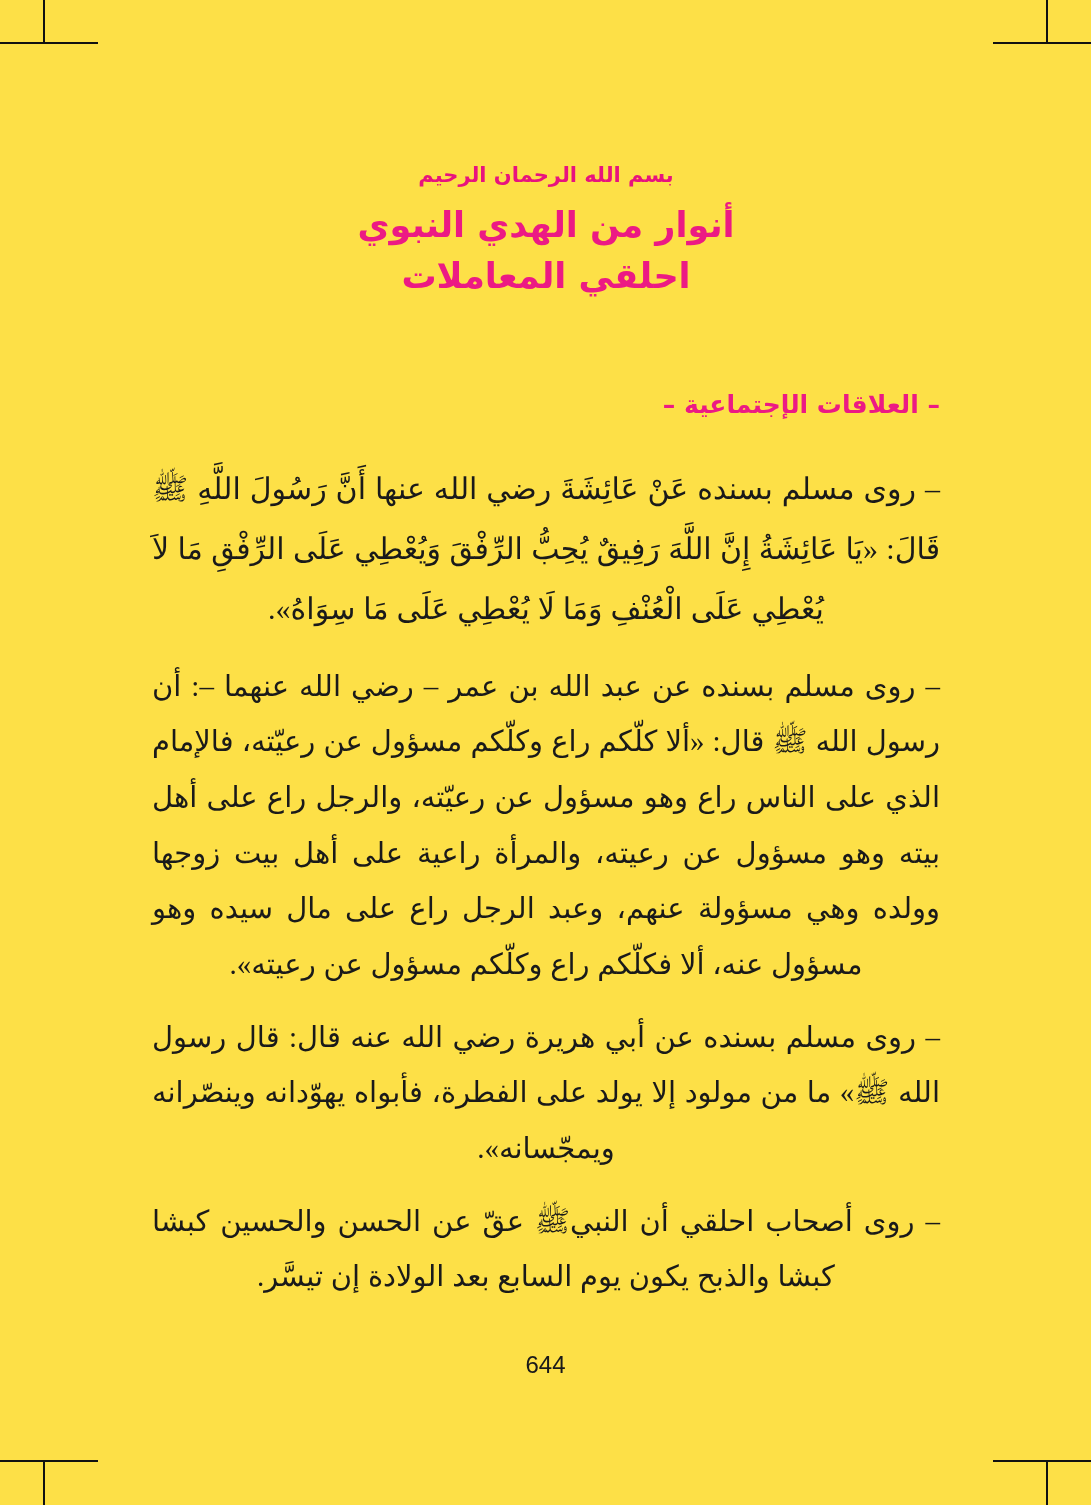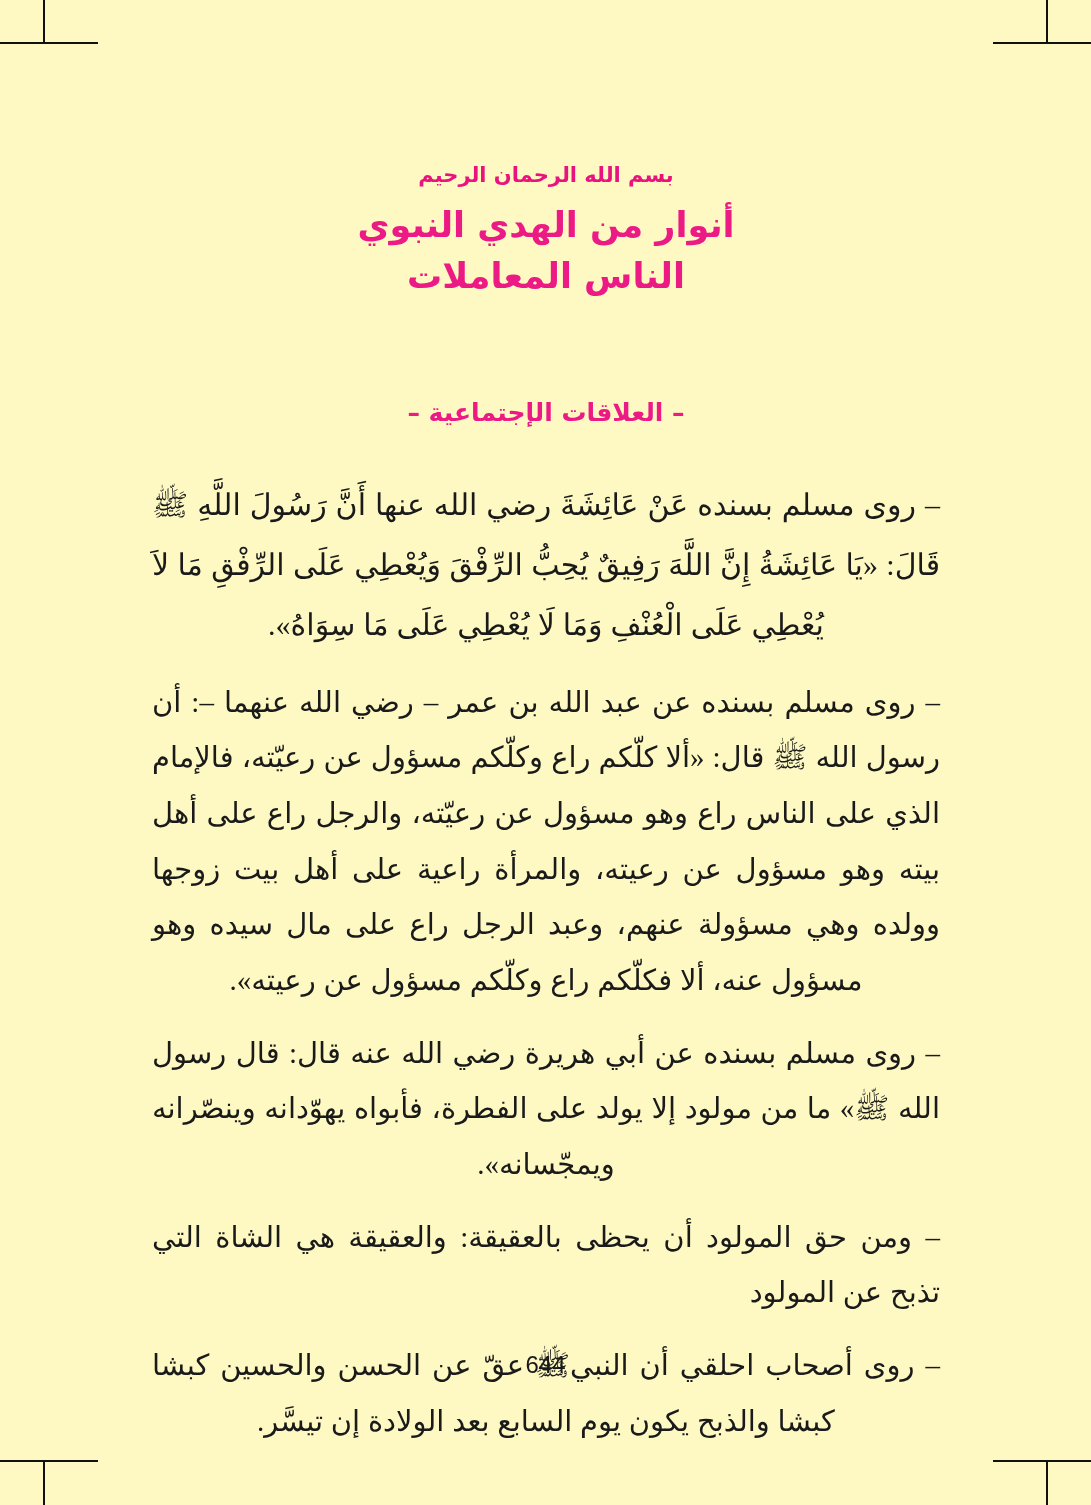--- a/index.html
+++ b/index.html
@@ -9,21 +9,21 @@
     background: #ffffff;
   }
   body {
     font-family: "Liberation Serif", "DejaVu Serif", serif;
   }
 
   .page {
     position: relative;
     width: 1091px;
     height: 1505px;
-    background: #fef9c3;
+    background: #fde047;
     overflow: hidden;
     margin: 0 auto;
   }
 
   
   .crop {
     position: absolute;
     background: #111111;
   }
   .crop-v { width: 2px; height: 44px; }
@@ -67,26 +67,25 @@
     font-weight: bold;
     font-size: 35px;
     line-height: 1.45;
     margin: 0;
     padding-top: 12px;
     letter-spacing: 2px;
   }
   .book-title .tline { display: block; text-align: center; }
 
   .section-heading {
-    text-align: center;
     color: #ec1a84;
     font-family: "DejaVu Sans", "Liberation Sans", sans-serif;
     font-weight: bold;
     font-size: 25px;
-    margin: 8px;
+    margin: 0;
     padding-top: 88px;
     letter-spacing: 0.5px;
   }
 
   
   .body-block {
     padding-top: 40px;
   }
 
   p.para {
@@ -138,33 +137,32 @@
   <div class="crop crop-h crop-bl-h"></div>
   <div class="crop crop-v crop-br-v"></div>
   <div class="crop crop-h crop-br-h"></div>
 
   <div class="content">
 
     <div class="basmala">بسم الله الرحمان الرحيم</div>
 
     <h1 class="book-title">
       <span class="tline">أنوار من الهدي النبوي</span>
-      <span class="tline">الناس المعاملات</span>
+      <span class="tline">احلقي المعاملات</span>
     </h1>
 
     <h2 class="section-heading">– العلاقات الإجتماعية –</h2>
 
     <div class="body-block">
       <p class="para harakat">– روى مسلم بسنده عَنْ عَائِشَةَ رضي الله عنها أَنَّ رَسُولَ اللَّهِ ﷺ قَالَ: «يَا عَائِشَةُ إِنَّ اللَّهَ رَفِيقٌ يُحِبُّ الرِّفْقَ وَيُعْطِي عَلَى الرِّفْقِ مَا لاَ يُعْطِي عَلَى الْعُنْفِ وَمَا لَا يُعْطِي عَلَى مَا سِوَاهُ».</p>
 
       <p class="para">– روى مسلم بسنده عن عبد الله بن عمر – رضي الله عنهما –: أن رسول الله ﷺ قال: «ألا كلّكم راع وكلّكم مسؤول عن رعيّته، فالإمام الذي على الناس راع وهو مسؤول عن رعيّته، والرجل راع على أهل بيته وهو مسؤول عن رعيته، والمرأة راعية على أهل بيت زوجها وولده وهي مسؤولة عنهم، وعبد الرجل راع على مال سيده وهو مسؤول عنه، ألا فكلّكم راع وكلّكم مسؤول عن رعيته».</p>
 
       <p class="para">– روى مسلم بسنده عن أبي هريرة رضي الله عنه قال: قال رسول الله ﷺ» ما من مولود إلا يولد على الفطرة، فأبواه يهوّدانه وينصّرانه ويمجّسانه».</p>
 
-      <p class="para last-right">– ومن حق المولود أن يحظى بالعقيقة: والعقيقة هي الشاة التي تذبح عن المولود</p>
 
       <p class="para">– روى أصحاب احلقي أن النبيﷺ عقّ عن الحسن والحسين كبشا كبشا والذبح يكون يوم السابع بعد الولادة إن تيسَّر.</p>
 
     </div>
 
   </div>
 
   <div class="page-number">644</div>
 
 </div>

